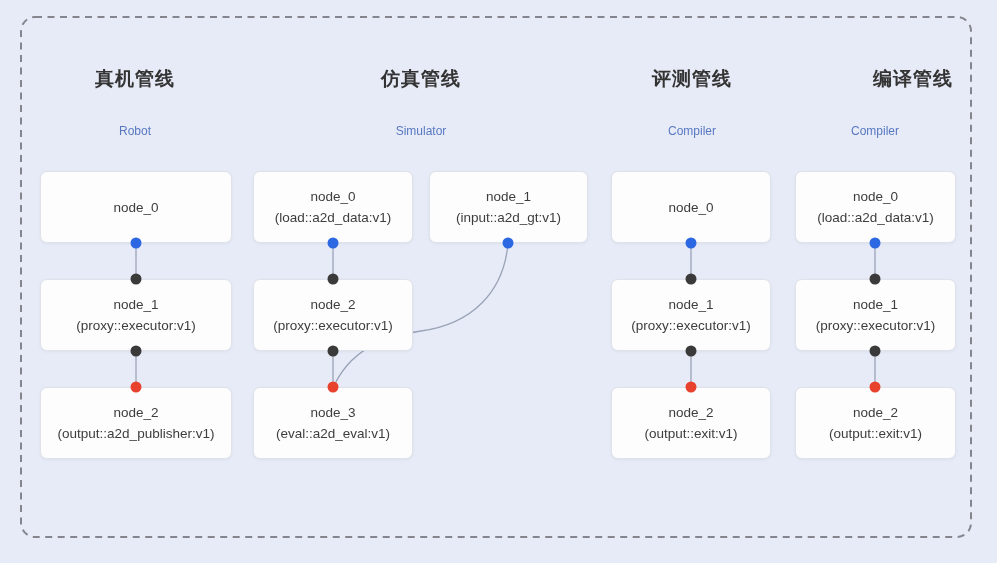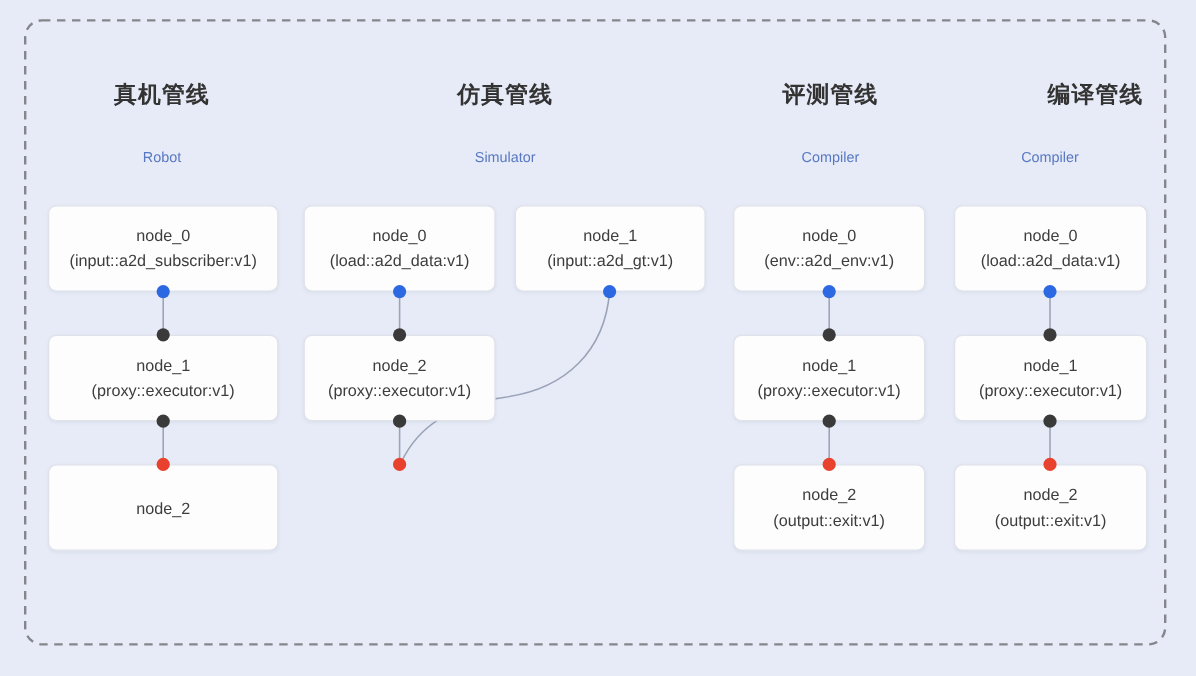--- a/index.html
+++ b/index.html
@@ -68,46 +68,49 @@
   <div class="title-en" style="left:421px">Simulator</div>
 
   <div class="title-zh" style="left:692px">评测管线</div>
   <div class="title-en" style="left:692px">Compiler</div>
 
   <div class="title-zh" style="left:913px">编译管线</div>
   <div class="title-en" style="left:875px">Compiler</div>
 
   <div class="node" style="left:40px;top:171px;width:192px">
     <div class="nname">node_0</div>
-    <div class="ndetail">(input::a2d_subscriber:v1)</div>
   </div>
   <div class="node" style="left:40px;top:279px;width:192px">
     <div class="nname">node_1</div>
     <div class="ndetail">(proxy::executor:v1)</div>
   </div>
   <div class="node" style="left:40px;top:387px;width:192px">
     <div class="nname">node_2</div>
+    <div class="ndetail">(output::a2d_publisher:v1)</div>
   </div>
 
   <div class="node" style="left:253px;top:171px;width:160px">
     <div class="nname">node_0</div>
     <div class="ndetail">(load::a2d_data:v1)</div>
   </div>
   <div class="node" style="left:429px;top:171px;width:159px">
     <div class="nname">node_1</div>
     <div class="ndetail">(input::a2d_gt:v1)</div>
   </div>
   <div class="node" style="left:253px;top:279px;width:160px">
     <div class="nname">node_2</div>
     <div class="ndetail">(proxy::executor:v1)</div>
   </div>
+  <div class="node" style="left:253px;top:387px;width:160px">
+    <div class="nname">node_3</div>
+    <div class="ndetail">(eval::a2d_eval:v1)</div>
+  </div>
 
   <div class="node" style="left:611px;top:171px;width:160px">
     <div class="nname">node_0</div>
-    <div class="ndetail">(env::a2d_env:v1)</div>
   </div>
   <div class="node" style="left:611px;top:279px;width:160px">
     <div class="nname">node_1</div>
     <div class="ndetail">(proxy::executor:v1)</div>
   </div>
   <div class="node" style="left:611px;top:387px;width:160px">
     <div class="nname">node_2</div>
     <div class="ndetail">(output::exit:v1)</div>
   </div>
 

